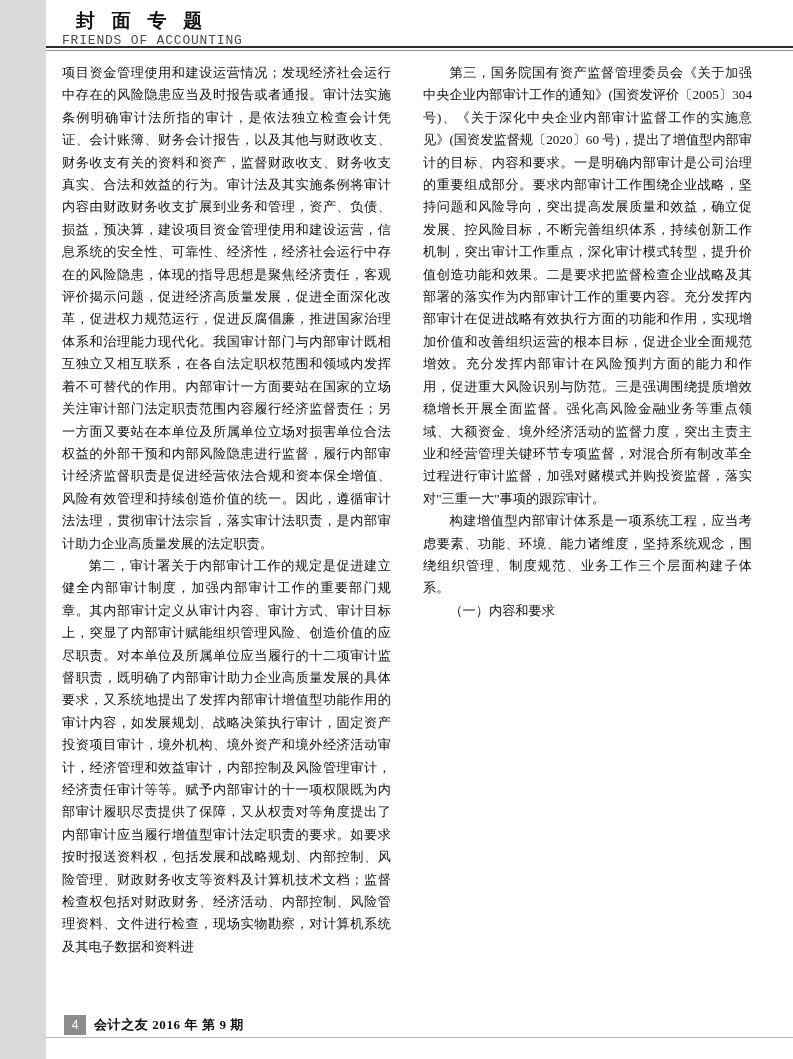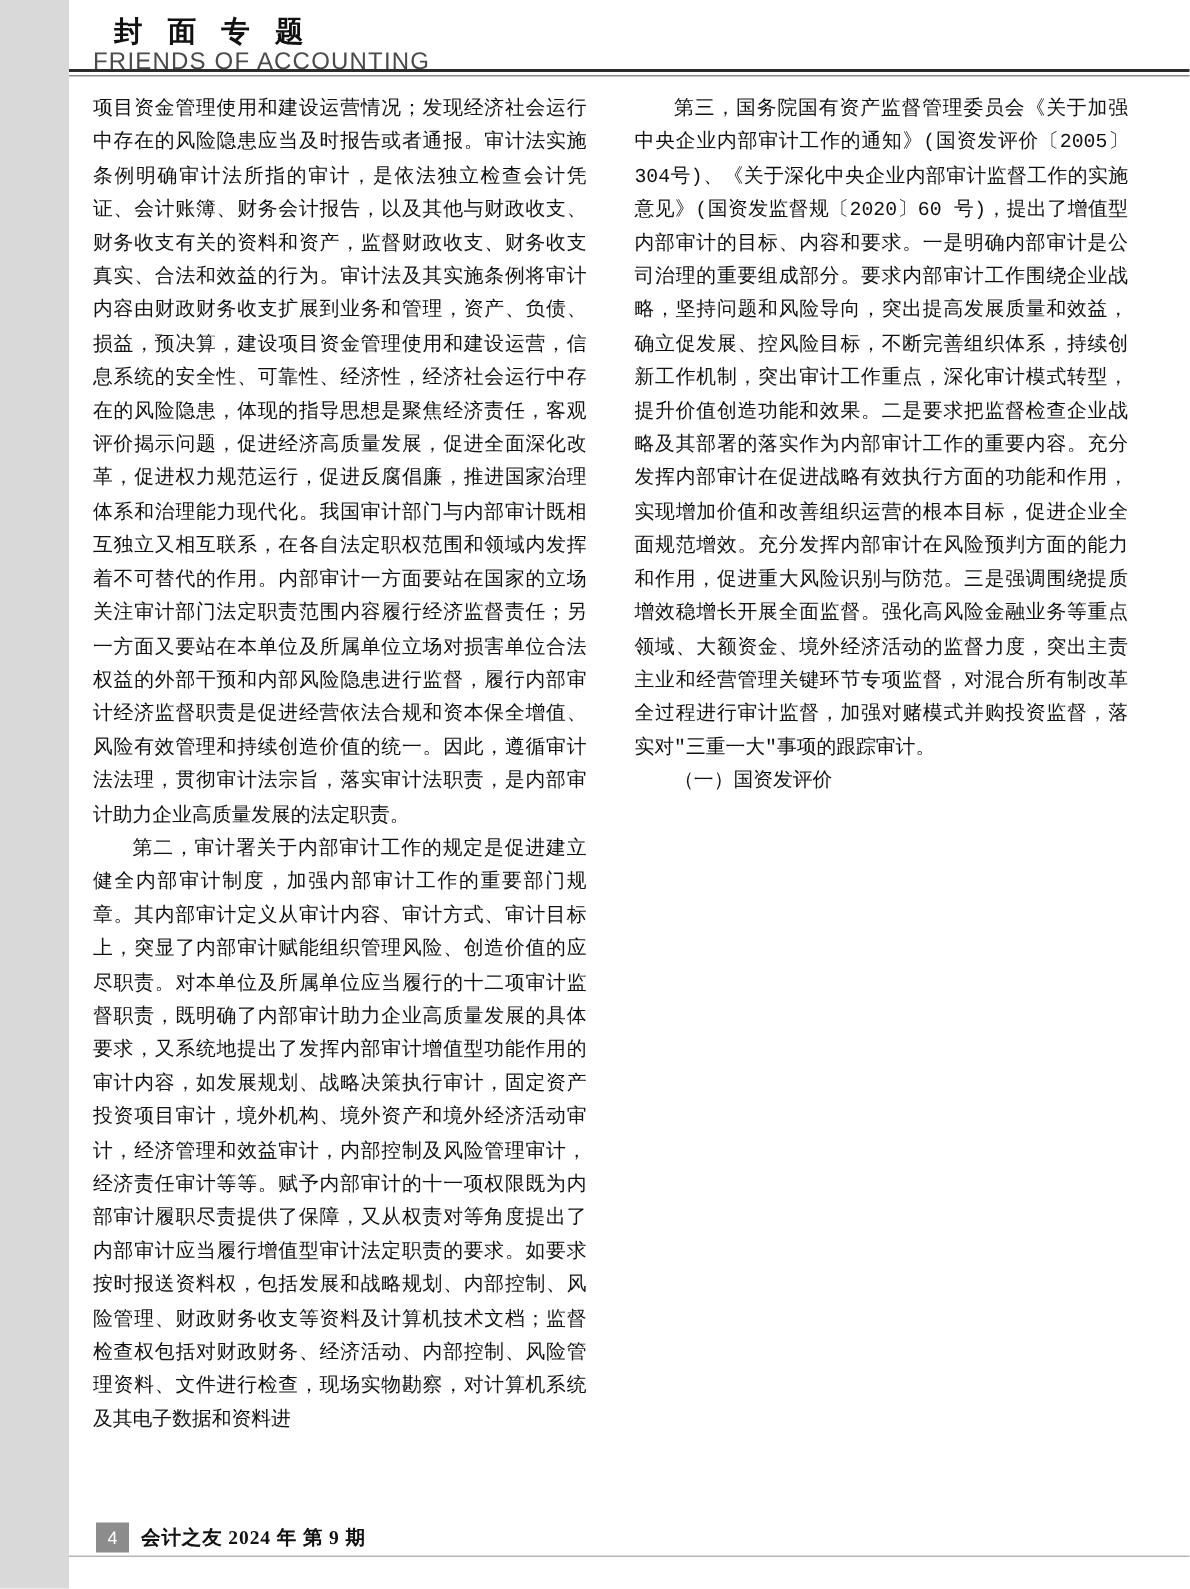--- a/index.html
+++ b/index.html
@@ -46,22 +46,22 @@
     font-family: "Liberation Serif", "DejaVu Serif", serif;
     font-size: 19px;
     font-weight: bold;
     letter-spacing: 6px;
     color: #111;
   }
   .header-sub {
     position: absolute;
     left: 16px;
     top: 33px;
-    font-family: Liberation Sans, sans-serif;
-    font-size: 16px;
+    font-family: Liberation Mono, monospace;
+    font-size: 13px;
     letter-spacing: 0.8px;
     color: #4a4a4a;
   }
   .header-rule {
     position: absolute;
     left: 46px;
     top: 46px;
     width: 747px;
     height: 2px;
     background: #2b2b2b;
@@ -76,21 +76,20 @@
   }
   
   .columns {
     position: absolute;
     left: 62px;
     top: 62px;
     width: 690px;
     height: 960px;
     display: flex;
     gap: 32px;
-    font-family: Liberation Mono, monospace;
   }
   .col {
     width: 329px;
     font-size: 13.2px;
     line-height: 22.4px;
     text-align: justify;
     text-justify: inter-ideograph;
     color: #111;
   }
   .col p {
@@ -166,24 +165,25 @@
 
   <div class="columns">
 
     <div class="col">
       <p>项目资金管理使用和建设运营情况；发现经济社会运行中存在的风险隐患应当及时报告或者通报。审计法实施条例明确审计法所指的审计，是依法独立检查会计凭证、会计账簿、财务会计报告，以及其他与财政收支、财务收支有关的资料和资产，监督财政收支、财务收支真实、合法和效益的行为。审计法及其实施条例将审计内容由财政财务收支扩展到业务和管理，资产、负债、损益，预决算，建设项目资金管理使用和建设运营，信息系统的安全性、可靠性、经济性，经济社会运行中存在的风险隐患，体现的指导思想是聚焦经济责任，客观评价揭示问题，促进经济高质量发展，促进全面深化改革，促进权力规范运行，促进反腐倡廉，推进国家治理体系和治理能力现代化。我国审计部门与内部审计既相互独立又相互联系，在各自法定职权范围和领域内发挥着不可替代的作用。内部审计一方面要站在国家的立场关注审计部门法定职责范围内容履行经济监督责任；另一方面又要站在本单位及所属单位立场对损害单位合法权益的外部干预和内部风险隐患进行监督，履行内部审计经济监督职责是促进经营依法合规和资本保全增值、风险有效管理和持续创造价值的统一。因此，遵循审计法法理，贯彻审计法宗旨，落实审计法职责，是内部审计助力企业高质量发展的法定职责。</p>
       <p class="indent">第二，审计署关于内部审计工作的规定是促进建立健全内部审计制度，加强内部审计工作的重要部门规章。其内部审计定义从审计内容、审计方式、审计目标上，突显了内部审计赋能组织管理风险、创造价值的应尽职责。对本单位及所属单位应当履行的十二项审计监督职责，既明确了内部审计助力企业高质量发展的具体要求，又系统地提出了发挥内部审计增值型功能作用的审计内容，如发展规划、战略决策执行审计，固定资产投资项目审计，境外机构、境外资产和境外经济活动审计，经济管理和效益审计，内部控制及风险管理审计，经济责任审计等等。赋予内部审计的十一项权限既为内部审计履职尽责提供了保障，又从权责对等角度提出了内部审计应当履行增值型审计法定职责的要求。如要求按时报送资料权，包括发展和战略规划、内部控制、风险管理、财政财务收支等资料及计算机技术文档；监督检查权包括对财政财务、经济活动、内部控制、风险管理资料、文件进行检查，现场实物勘察，对计算机系统及其电子数据和资料进</p>
     </div>
 
     <div class="col">
       <p class="indent">第三，国务院国有资产监督管理委员会《关于加强中央企业内部审计工作的通知》(国资发评价〔2005〕304号)、《关于深化中央企业内部审计监督工作的实施意见》(国资发监督规〔2020〕60 号)，提出了增值型内部审计的目标、内容和要求。一是明确内部审计是公司治理的重要组成部分。要求内部审计工作围绕企业战略，坚持问题和风险导向，突出提高发展质量和效益，确立促发展、控风险目标，不断完善组织体系，持续创新工作机制，突出审计工作重点，深化审计模式转型，提升价值创造功能和效果。二是要求把监督检查企业战略及其部署的落实作为内部审计工作的重要内容。充分发挥内部审计在促进战略有效执行方面的功能和作用，实现增加价值和改善组织运营的根本目标，促进企业全面规范增效。充分发挥内部审计在风险预判方面的能力和作用，促进重大风险识别与防范。三是强调围绕提质增效稳增长开展全面监督。强化高风险金融业务等重点领域、大额资金、境外经济活动的监督力度，突出主责主业和经营管理关键环节专项监督，对混合所有制改革全过程进行审计监督，加强对赌模式并购投资监督，落实对"三重一大"事项的跟踪审计。</p>
-      <p class="sub-head">（一）国资发评价</p>
+      <p class="indent">构建增值型内部审计体系是一项系统工程，应当考虑要素、功能、环境、能力诸维度，坚持系统观念，围绕组织管理、制度规范、业务工作三个层面构建子体系。</p>
+      <p class="sub-head">（一）内容和要求</p>
     </div>
 
   </div>
 
   <div class="footer">
     <div class="footer-rule"></div>
     <div class="page-num-box">4</div>
-    <div class="footer-text">会计之友 2024 年 第 9 期</div>
+    <div class="footer-text">会计之友 2016 年 第 9 期</div>
   </div>
 
 </div>
 
 </body></html>

